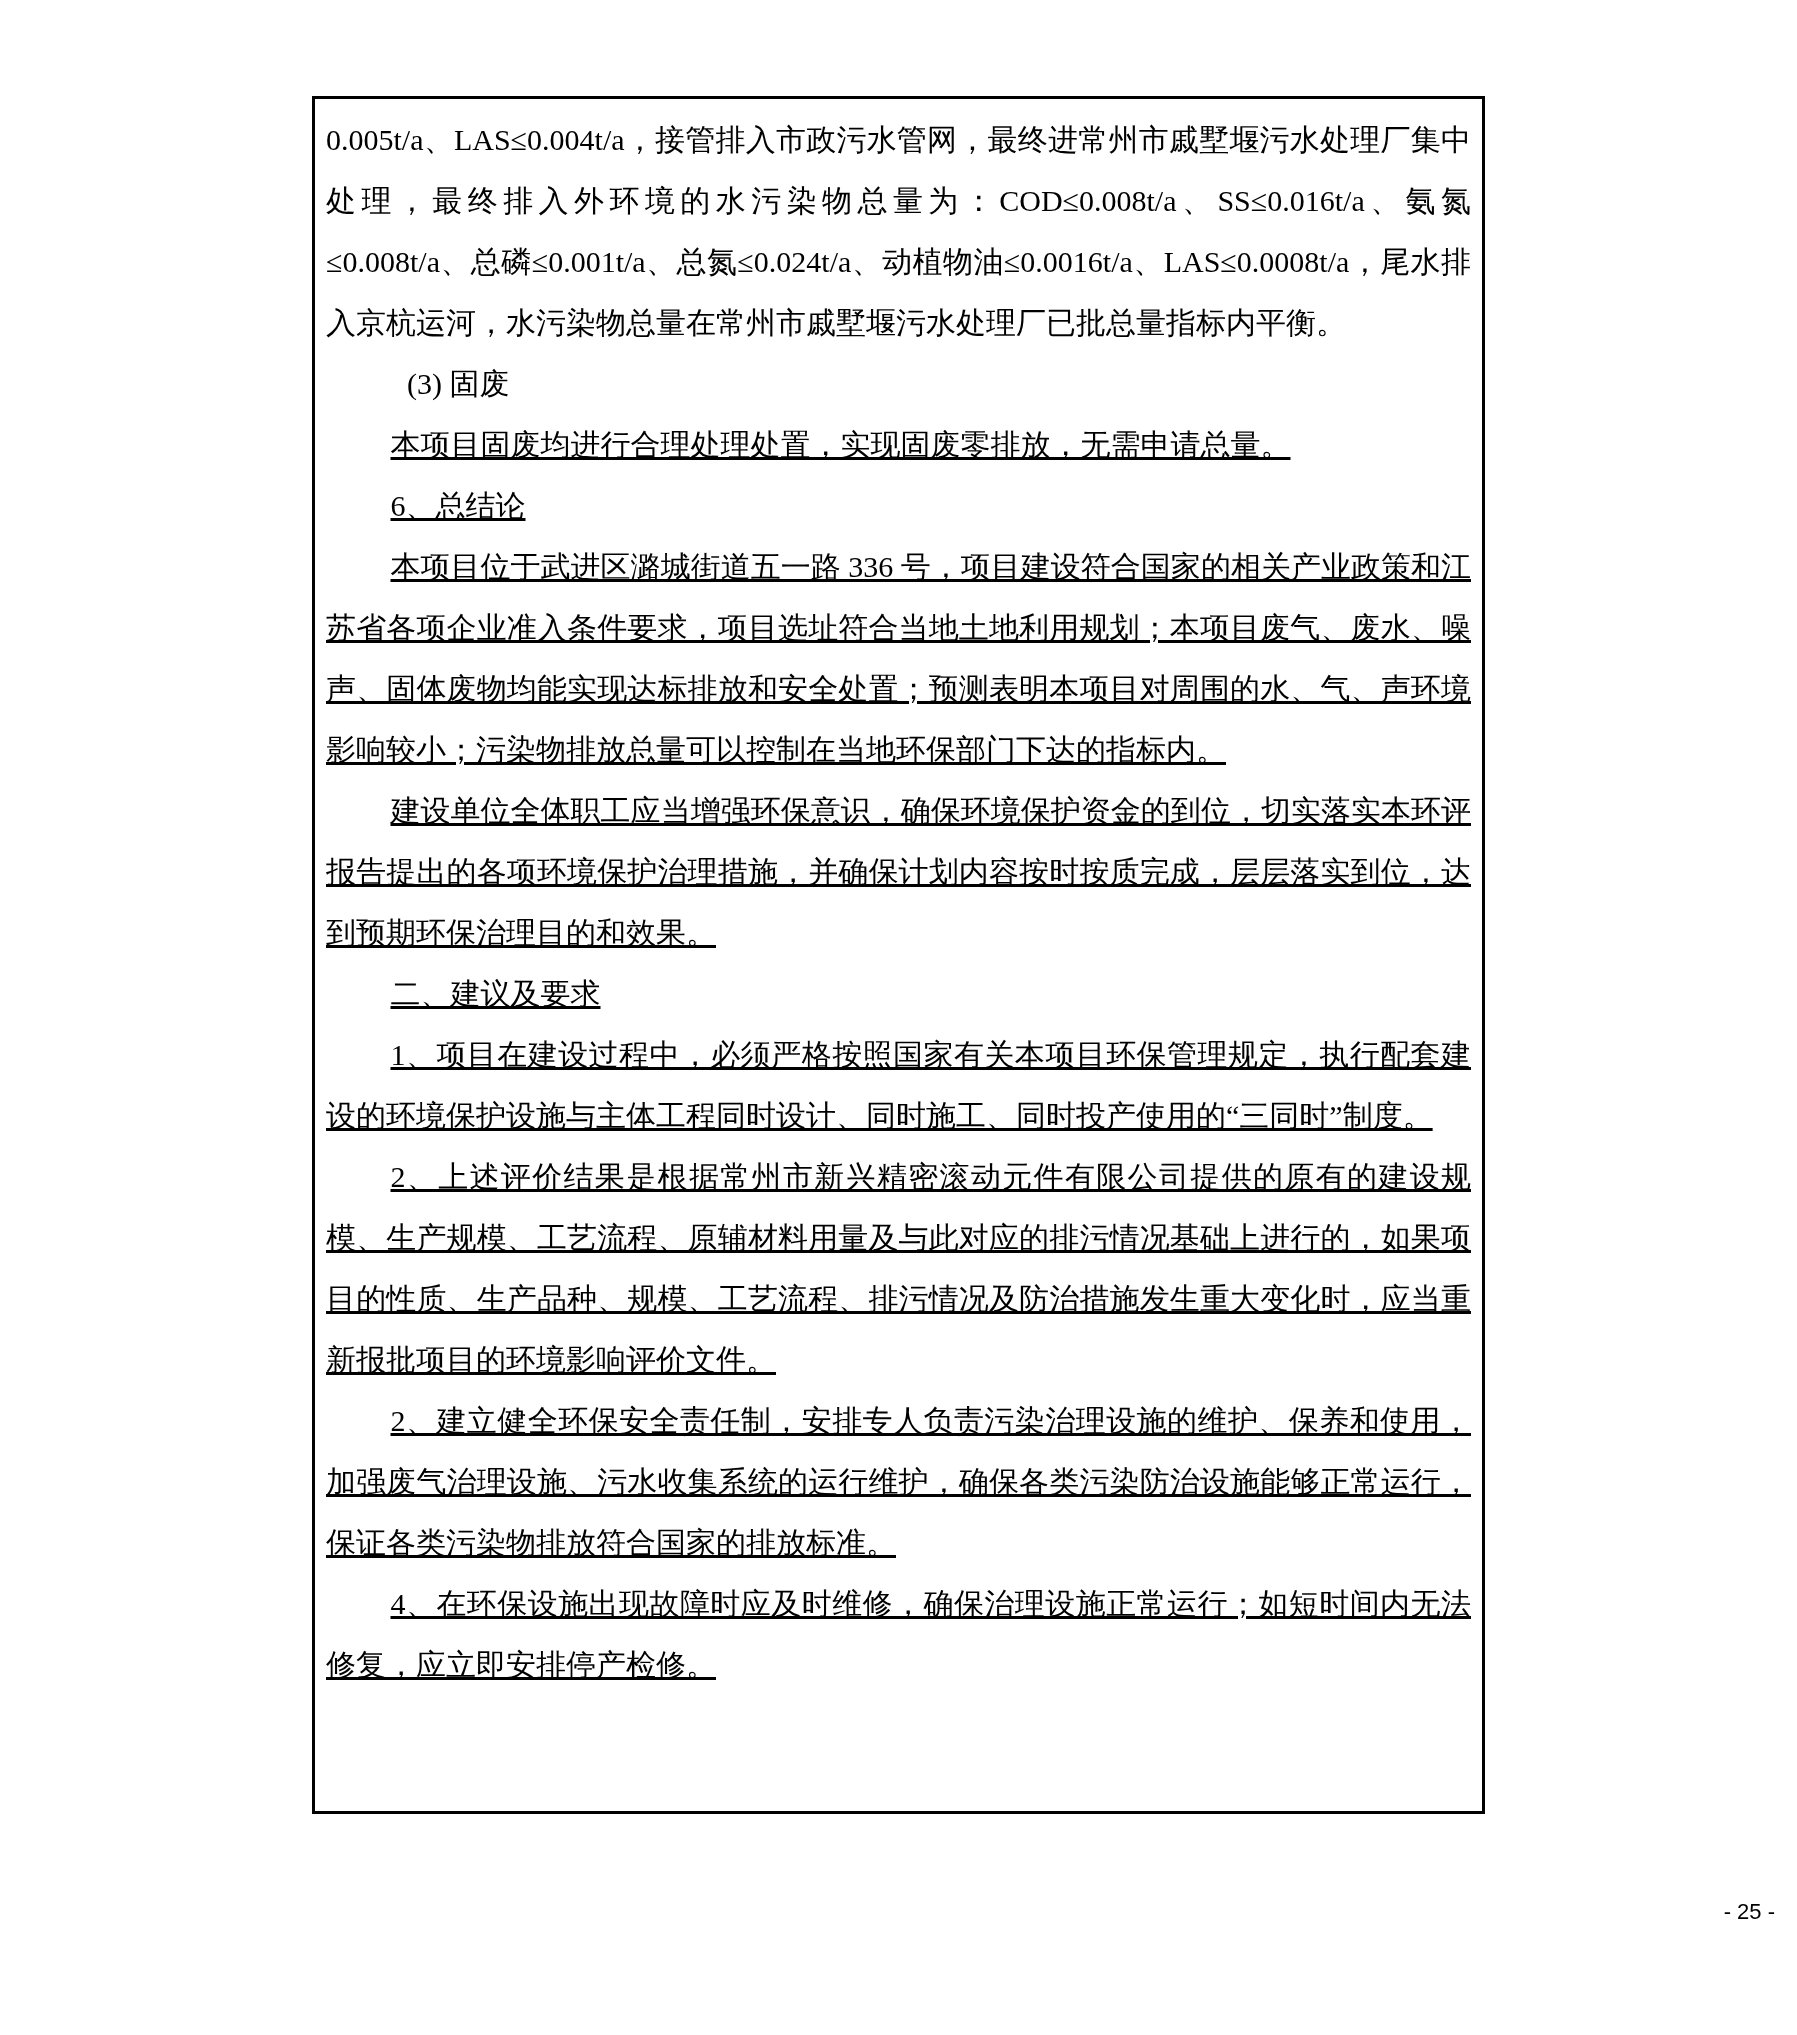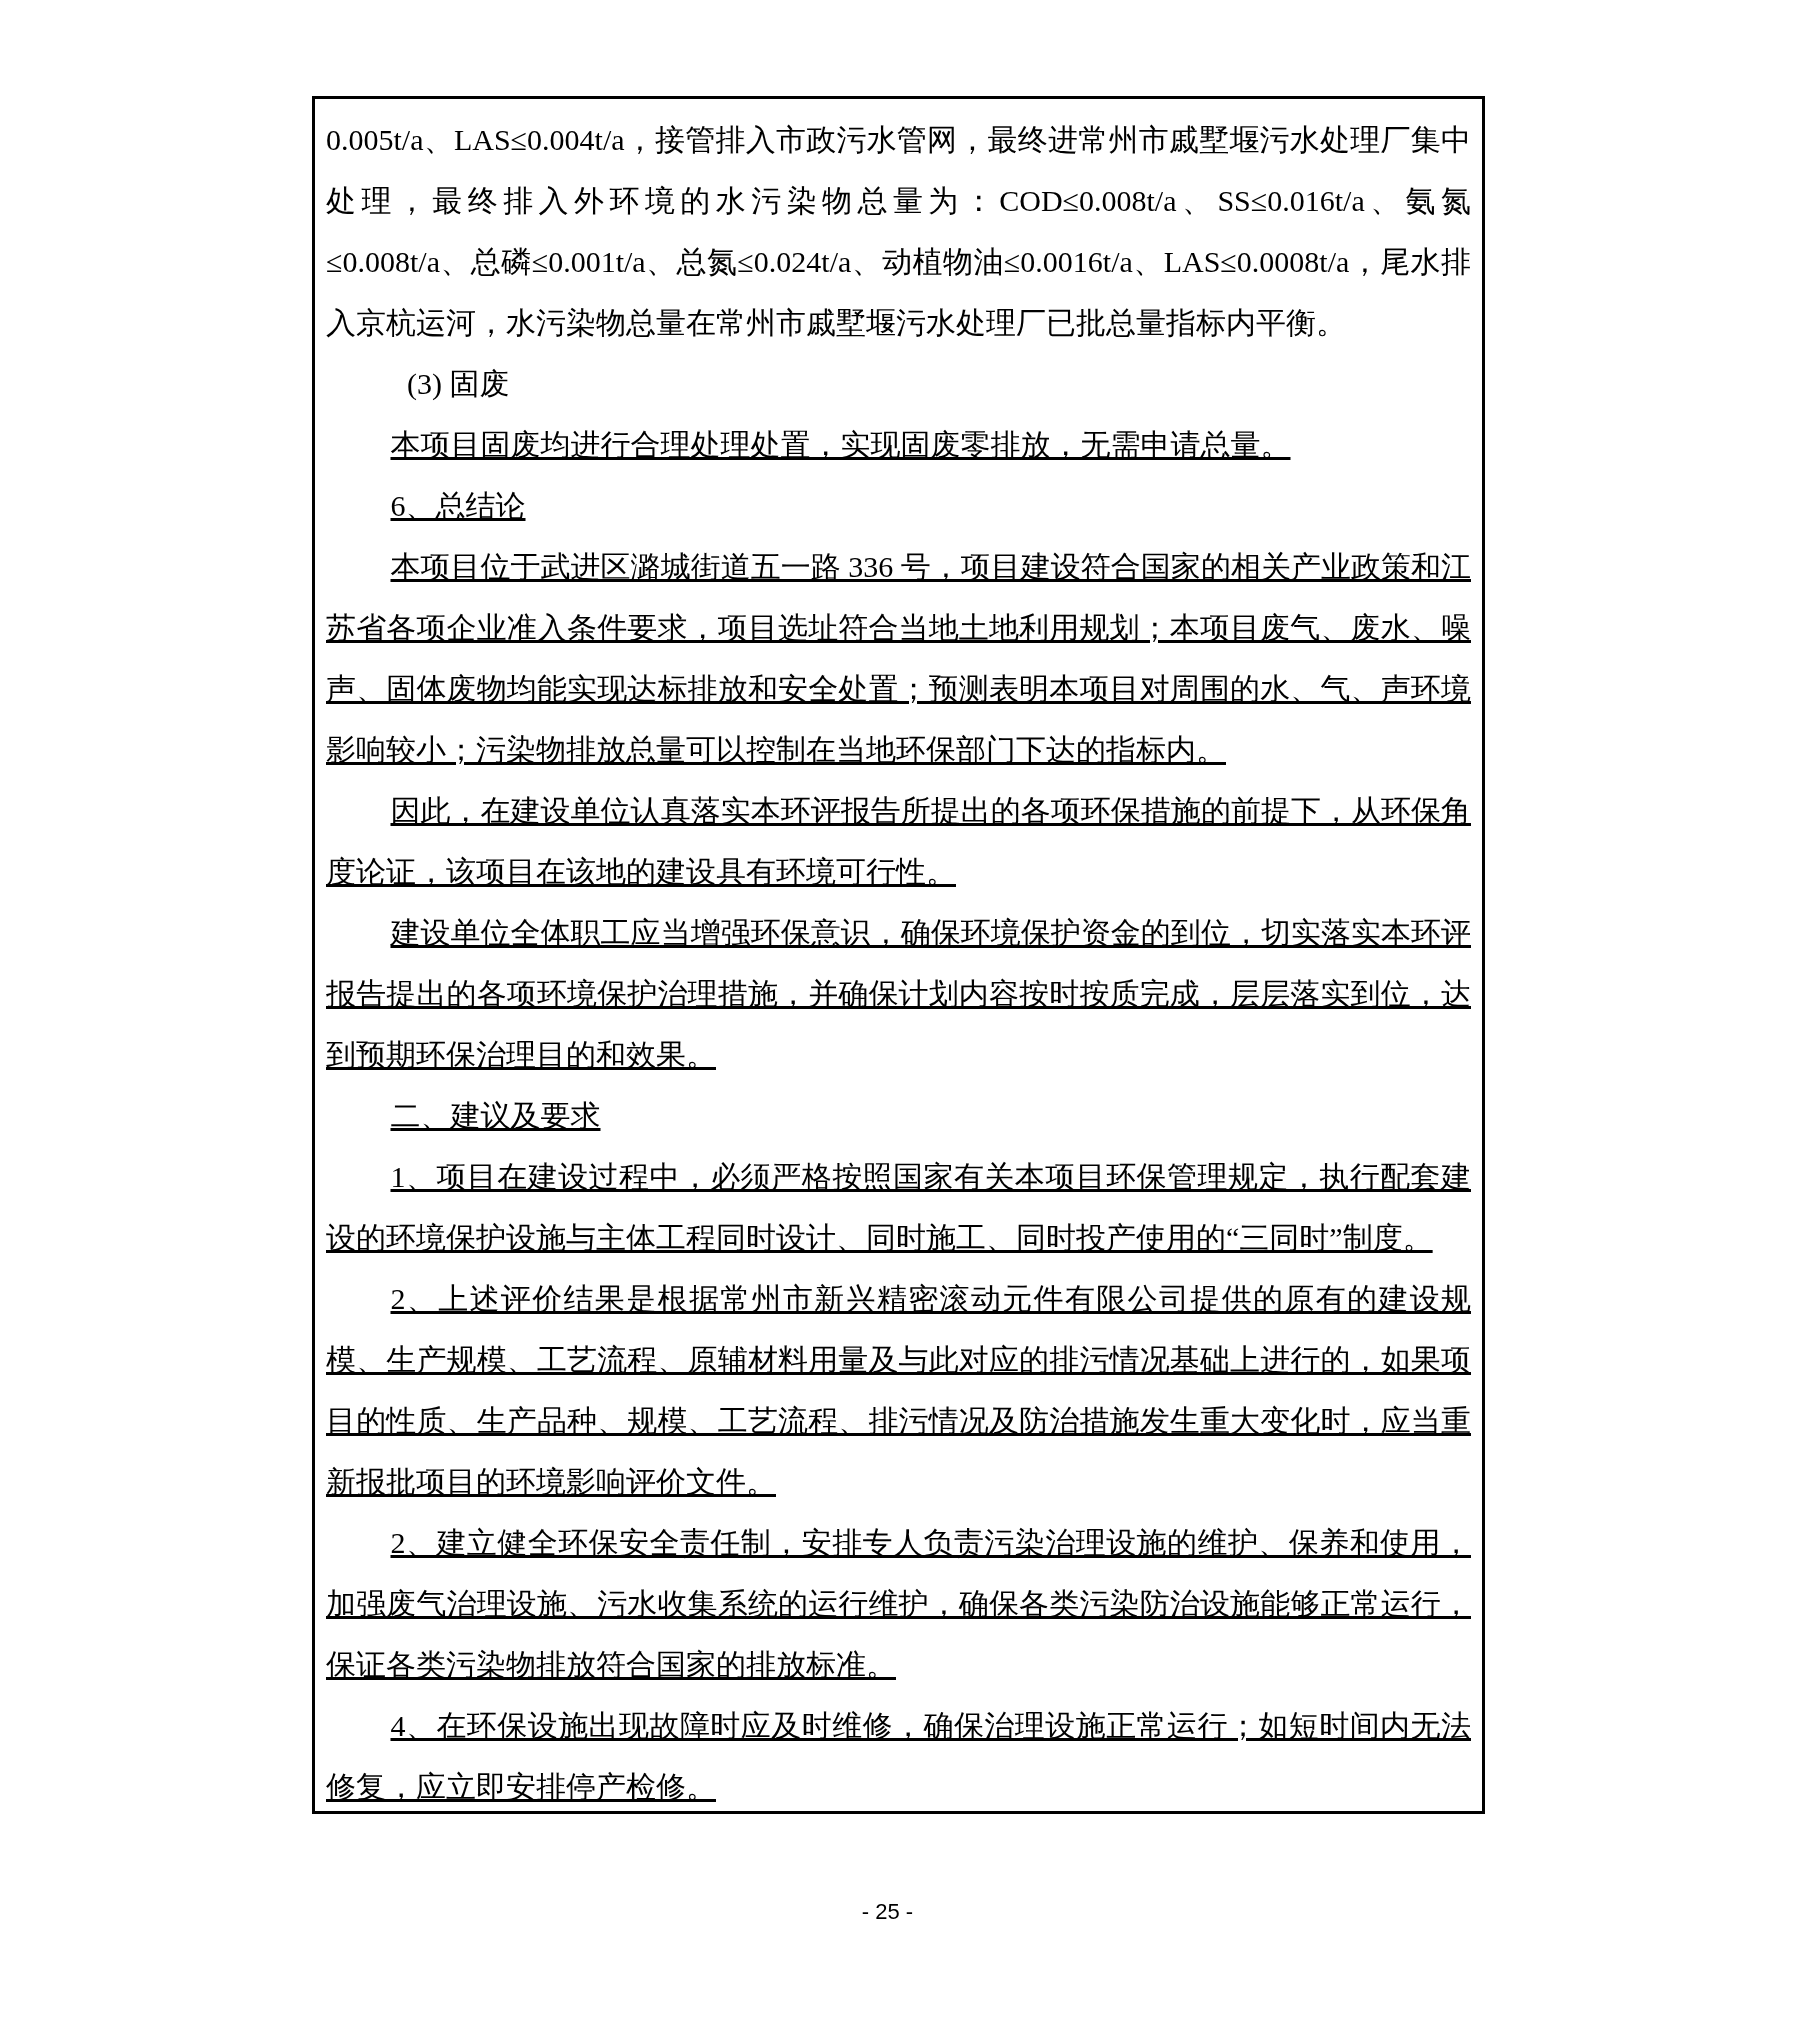--- a/index.html
+++ b/index.html
@@ -36,38 +36,37 @@
     padding: 0;
   }
   .textbox p.flush { text-indent: 0; }
   .textbox p.indent { text-indent: 2.15em; text-decoration: underline; }
   .textbox p.indent-more { text-indent: 2.7em; }
   .pagenum {
     position: absolute;
     left: 0;
     top: 1899px;
     width: 100%;
-    text-align: center;
+    text-align: right;
     font-family: "Liberation Sans", "DejaVu Sans", sans-serif;
     font-size: 22px;
     color: #000000;
   }
 </style>
 </head>
 <body>
 
 <div class="page">
 
   <div class="textbox" id="document-body">
       <p class="flush">0.005t/a、LAS≤0.004t/a，接管排入市政污水管网，最终进常州市戚墅堰污水处理厂集中处理，最终排入外环境的水污染物总量为：COD≤0.008t/a、SS≤0.016t/a、氨氮≤0.008t/a、总磷≤0.001t/a、总氮≤0.024t/a、动植物油≤0.0016t/a、LAS≤0.0008t/a，尾水排入京杭运河，水污染物总量在常州市戚墅堰污水处理厂已批总量指标内平衡。</p>
       <p class="indent-more">(3) 固废</p>
       <p class="indent">本项目固废均进行合理处理处置，实现固废零排放，无需申请总量。</p>
       <p class="indent">6、总结论</p>
       <p class="indent">本项目位于武进区潞城街道五一路 336 号，项目建设符合国家的相关产业政策和江苏省各项企业准入条件要求，项目选址符合当地土地利用规划；本项目废气、废水、噪声、固体废物均能实现达标排放和安全处置；预测表明本项目对周围的水、气、声环境影响较小；污染物排放总量可以控制在当地环保部门下达的指标内。</p>
-      <p class="indent">因此，在建设单位认真落实本环评报告所提出的各项环保措施的前提下，从环保角度论证，该项目在该地的建设具有环境可行性。</p>
       <p class="indent">建设单位全体职工应当增强环保意识，确保环境保护资金的到位，切实落实本环评报告提出的各项环境保护治理措施，并确保计划内容按时按质完成，层层落实到位，达到预期环保治理目的和效果。</p>
       <p class="indent">二、建议及要求</p>
       <p class="indent">1、项目在建设过程中，必须严格按照国家有关本项目环保管理规定，执行配套建设的环境保护设施与主体工程同时设计、同时施工、同时投产使用的“三同时”制度。</p>
       <p class="indent">2、上述评价结果是根据常州市新兴精密滚动元件有限公司提供的原有的建设规模、生产规模、工艺流程、原辅材料用量及与此对应的排污情况基础上进行的，如果项目的性质、生产品种、规模、工艺流程、排污情况及防治措施发生重大变化时，应当重新报批项目的环境影响评价文件。</p>
       <p class="indent">2、建立健全环保安全责任制，安排专人负责污染治理设施的维护、保养和使用，加强废气治理设施、污水收集系统的运行维护，确保各类污染防治设施能够正常运行，保证各类污染物排放符合国家的排放标准。</p>
       <p class="indent">4、在环保设施出现故障时应及时维修，确保治理设施正常运行；如短时间内无法修复，应立即安排停产检修。</p>
     </div>
 
   <div class="pagenum">- 25 -</div>
 

